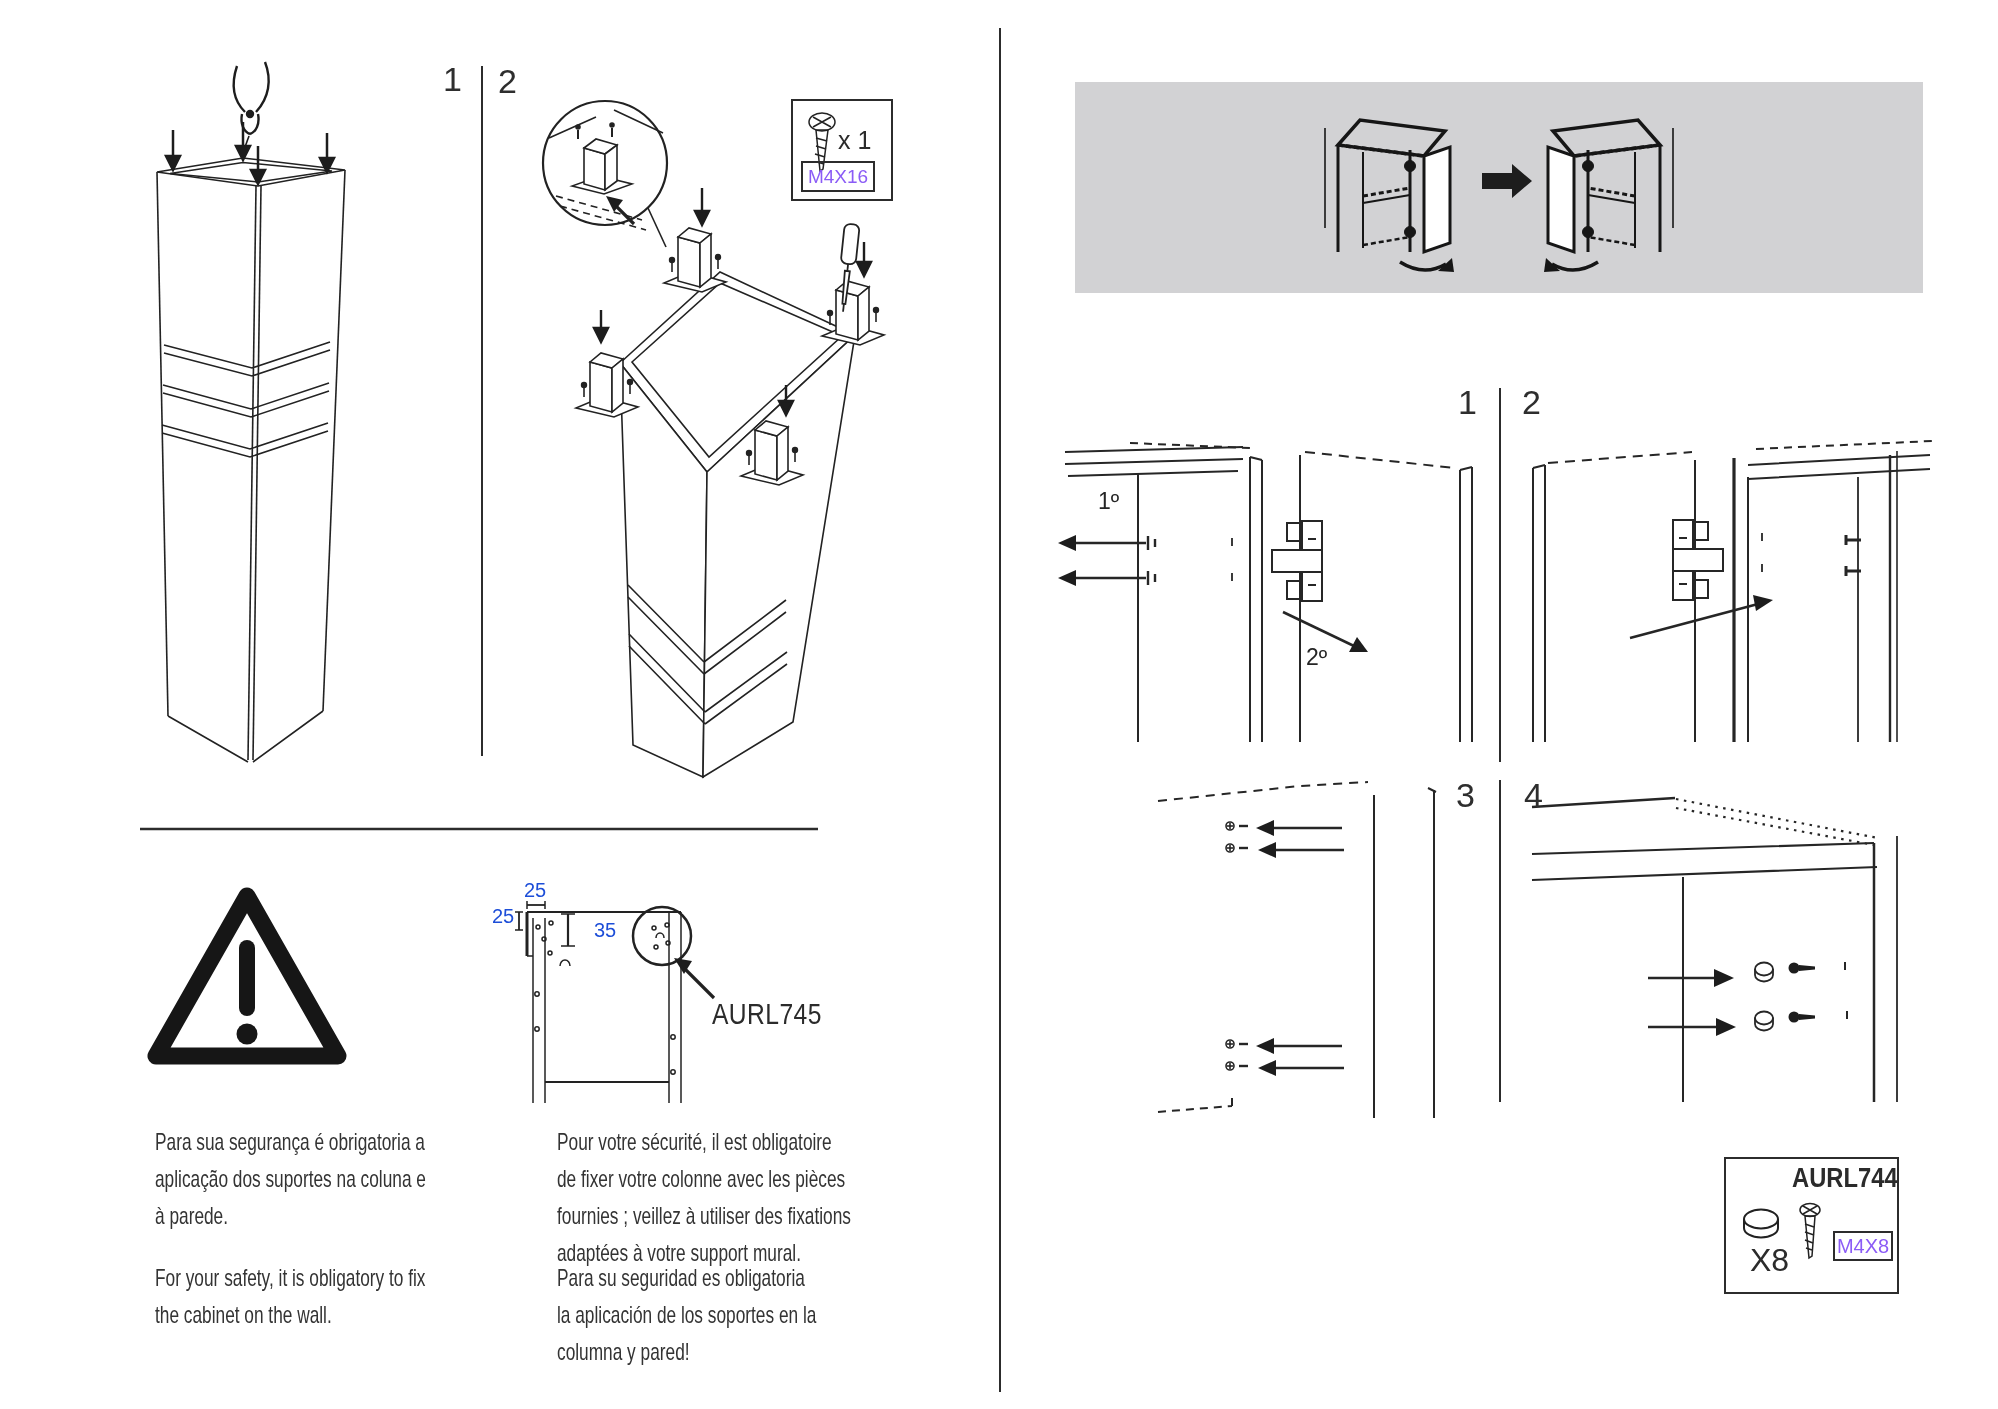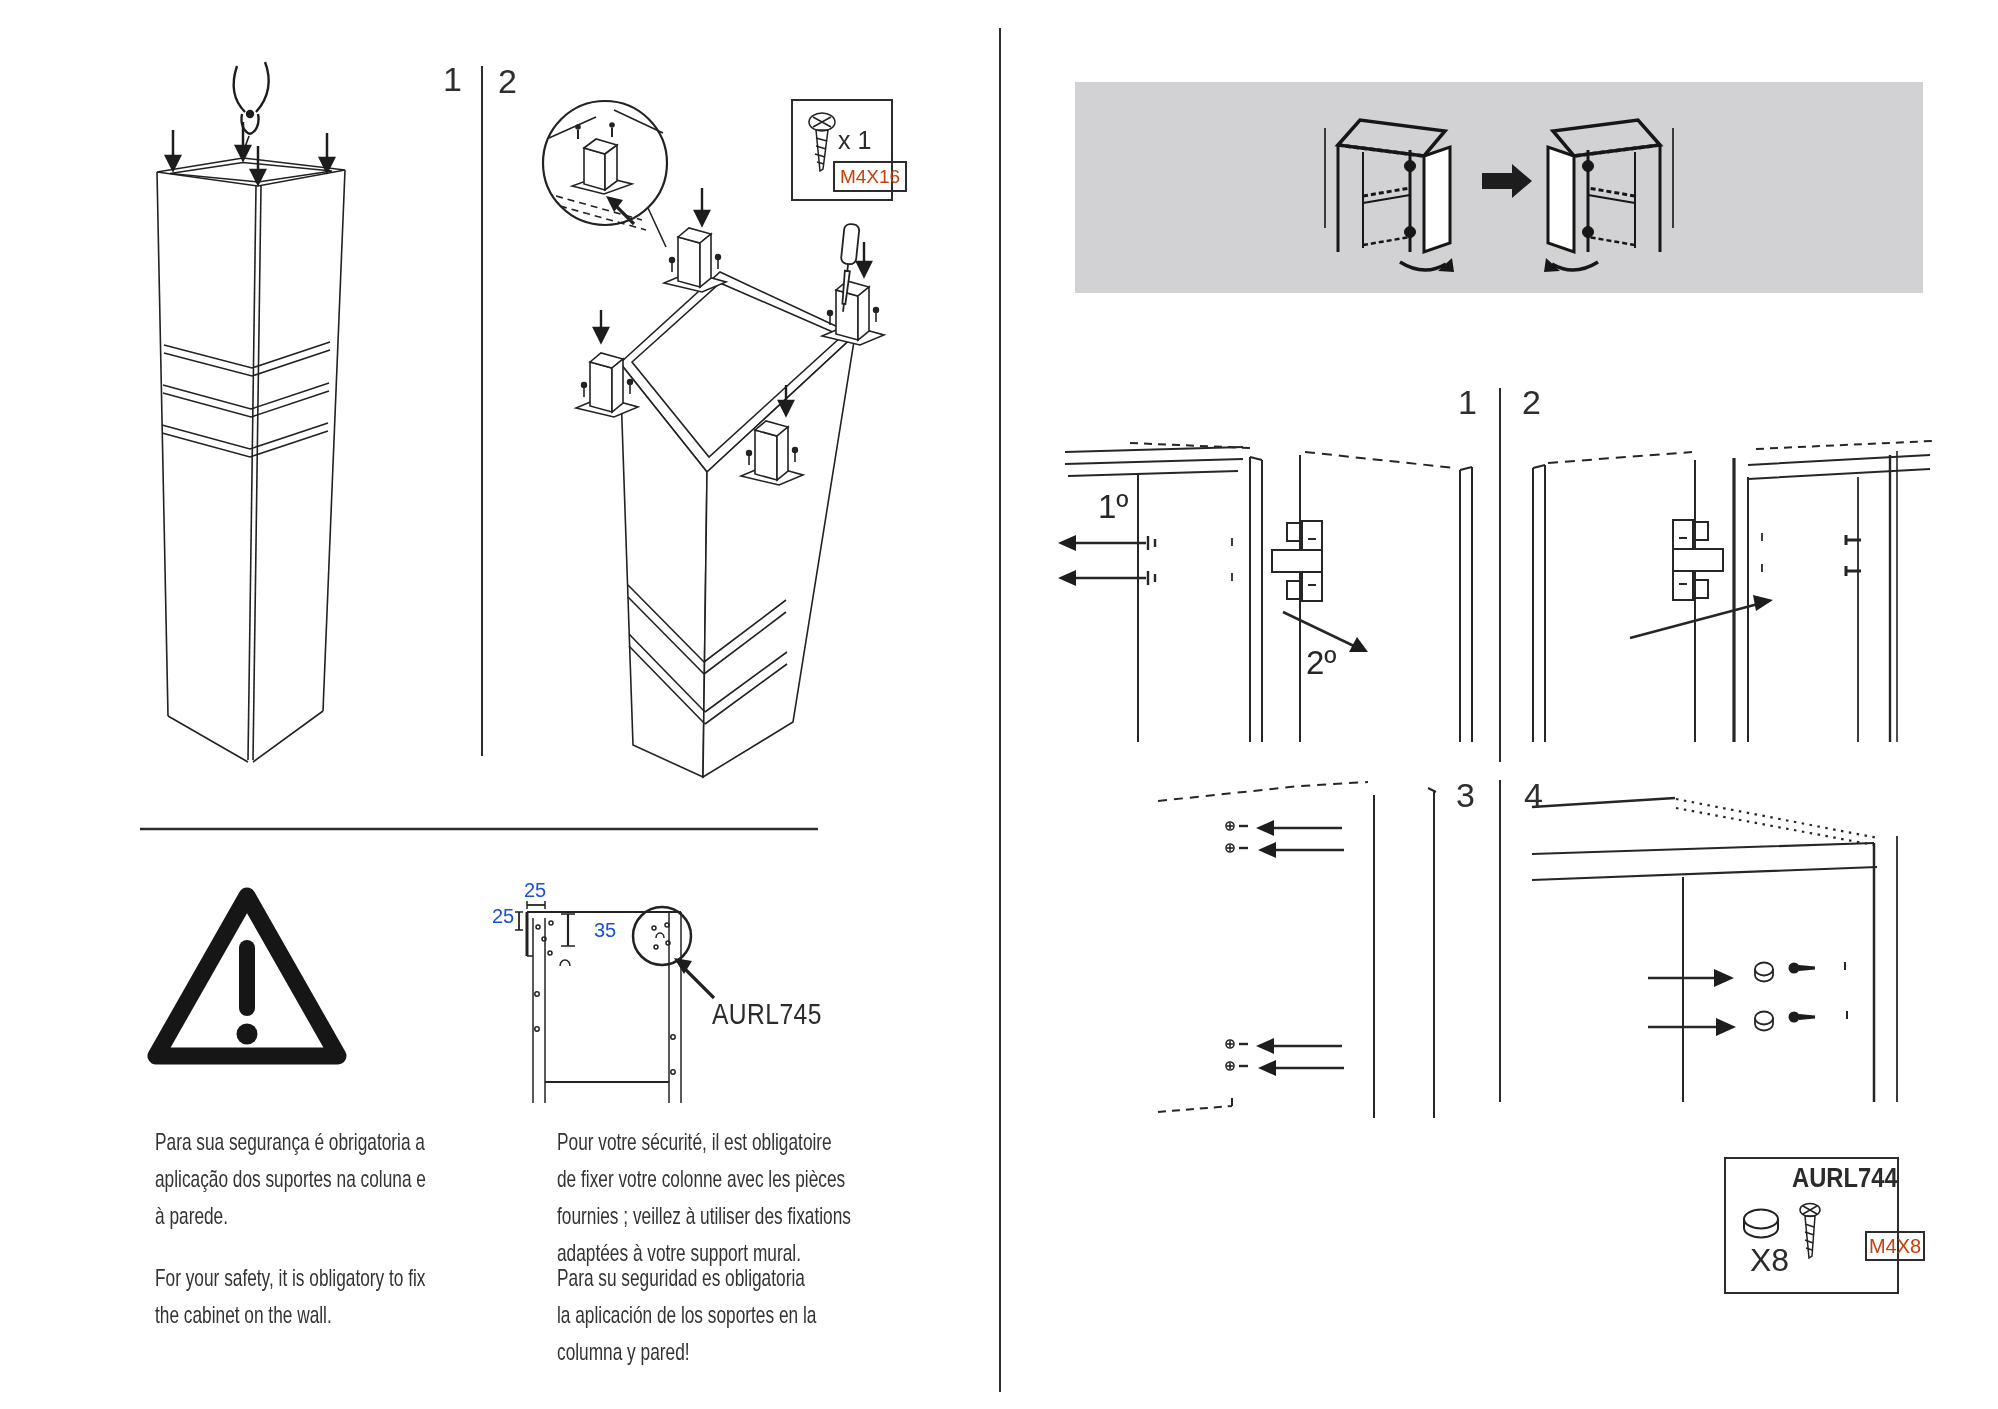--- a/index.html
+++ b/index.html
@@ -5,23 +5,23 @@
   html,body { margin:0; padding:0; background:#e8e8e8; }
   .sheet {
     position:relative; width:1998px; height:1409px; background:#ffffff;
     font-family:"Liberation Sans","DejaVu Sans",sans-serif; overflow:hidden;
   }
   svg { position:absolute; left:0; top:0; }
   .t { position:absolute; color:#2b2b2b; white-space:nowrap; line-height:1; }
   .para { font-size:24px; color:#333; transform:scaleX(0.72); transform-origin:0 0; }
   .para div { height:37px; }
   .stepnum { font-size:34px; color:#2e2e2e; }
-  .ord { font-size:33px; color:#252525;text-align:right; }
+  .ord { font-size:23px; color:#252525;text-align:right; }
   .dim { font-size:20px; color:#1d4ed8; }
-  .boxed { position:absolute; border:2px solid #2c2c2c; display:flex; align-items:center; justify-content:center; color:#c2410c;margin-left:32px; }
+  .boxed { position:absolute; border:2px solid #2c2c2c; display:flex; align-items:center; justify-content:center; color:#8b5cf6; }
   .partcode { font-size:29px; letter-spacing:0.5px; transform:scaleX(0.85); transform-origin:0 0; }
   .partcode-b { font-size:27px; font-weight:700; transform:scaleX(0.88); transform-origin:0 0; }
 </style>
 </head>
 <body>
 
 <div class="sheet">
 
 <svg width="1998" height="1409" viewBox="0 0 1998 1409">
   <defs>

